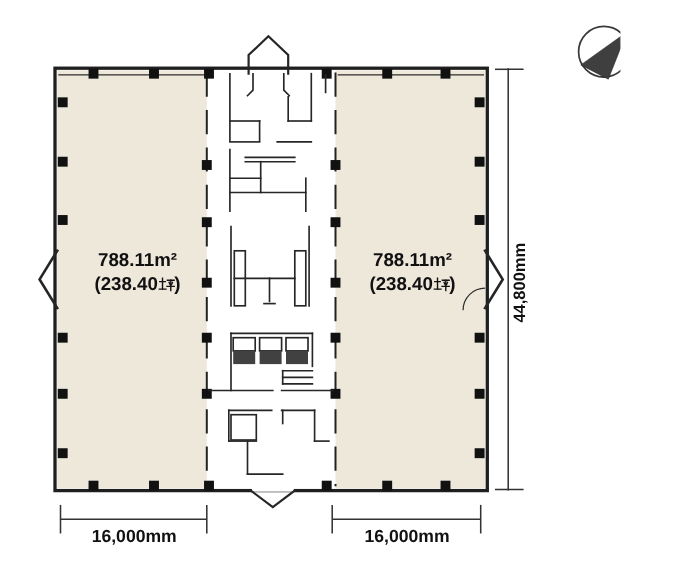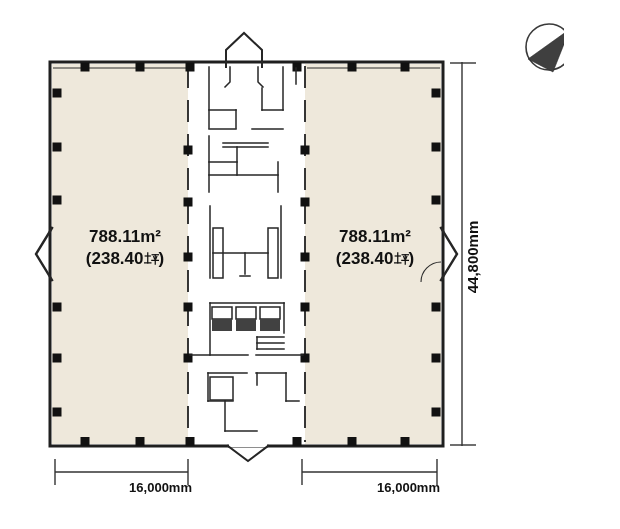--- a/index.html
+++ b/index.html
@@ -12,22 +12,22 @@
   .thin{stroke:#2c2c2c;stroke-width:1.1;fill:none;}
   .wall{stroke:#1f1f1f;stroke-width:3;fill:none;}
   .corewall{stroke:#222;stroke-width:1.8;fill:none;stroke-dasharray:22 12;}
   .col{fill:#111;}
   .dimln{stroke:#333;stroke-width:1.4;fill:none;}
   .area-label{
     position:absolute;text-align:center;color:#111;
     font-weight:700;font-size:17px;line-height:22px;white-space:nowrap;
   }
   .dim-label{
-    position:absolute;text-align:right;color:#111;
-    font-weight:700;font-size:13px;white-space:nowrap;
+    position:absolute;text-align:center;color:#111;
+    font-weight:700;font-size:16px;white-space:nowrap;
   }
   .dim-label-vertical{
     position:absolute;left:464px;top:330px;width:146px;
     transform:rotate(-90deg);transform-origin:0 0;
     text-align:center;color:#111;font-weight:700;font-size:15px;white-space:nowrap;
   }
   .tsubo-glyph{display:inline-block;vertical-align:-1.5px;}
 </style>
 </head>
 <body>

